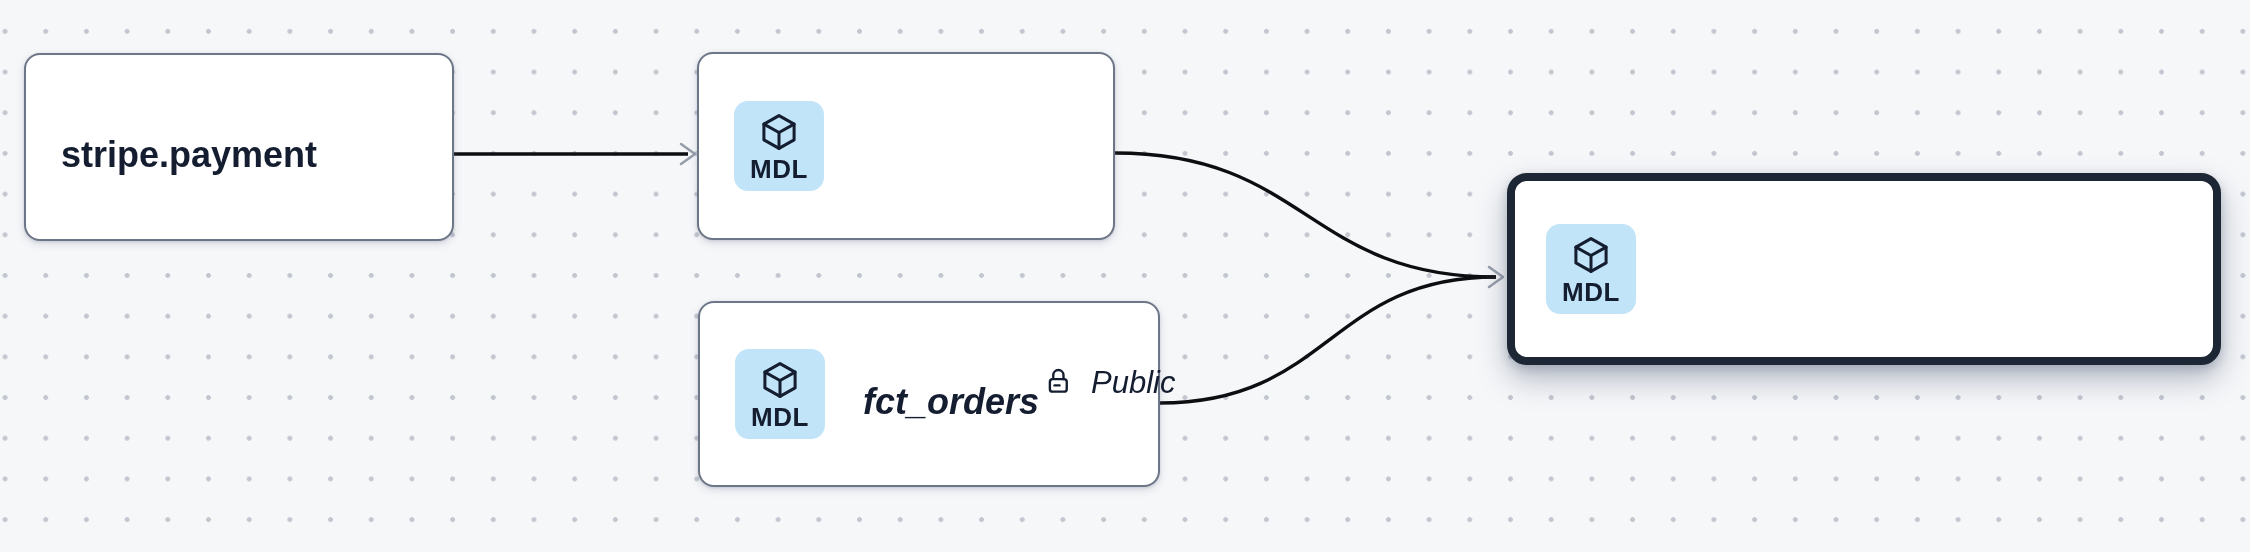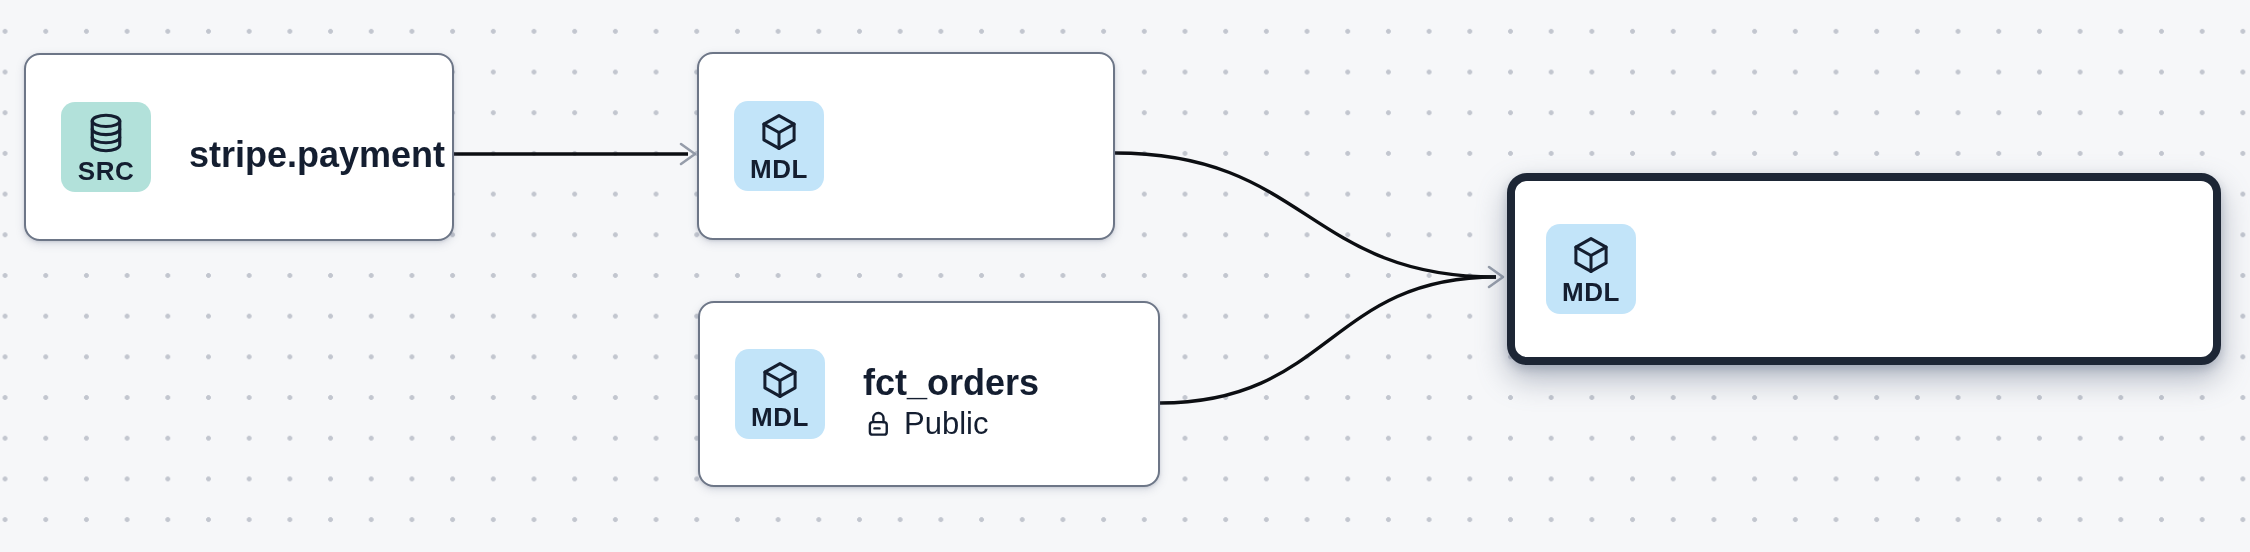--- a/index.html
+++ b/index.html
@@ -64,23 +64,23 @@
   .badge.mdl { background: var(--mdl-badge); }
   .badge svg { display: block; }
   .badge-label {
     font-size: 26px; font-weight: 600; line-height: 1;
     margin-top: 3px; letter-spacing: .5px; color: var(--text);
   }
   .node-title {
     font-size: 36px; font-weight: 600; color: var(--text);
     white-space: nowrap; line-height: 1.15; margin-top: 15px;
   }
-  .node-text { display: flex; flex-direction: column; gap: 4px; }
+  .node-text { display: flex; flex-direction: row; gap: 4px; font-style: italic; }
   .access-row {
-    display: flex; align-items: center; gap: 11px;
+    display: flex; align-items: flex-start; gap: 18px;
     font-size: 31px; font-weight: 500; color: var(--text); line-height: 1.1;
   }
   .access-row svg { display: block; }
 
   #node-stripe-payment { left: 24px;   top: 53px;  width: 430px; height: 188px; }
   #node-stg-payments   { left: 697px;  top: 52px;  width: 418px; height: 188px; }
   #node-fct-orders     { left: 698px;  top: 301px; width: 462px; height: 186px; }
   #node-agg-journey    { left: 1507px; top: 173px; width: 714px; height: 192px; }
 </style>
 </head>
@@ -91,31 +91,20 @@
 <svg class="edges" width="2250" height="552" viewBox="0 0 2250 552">
   <path class="edge-path" d="M454,154 L688,154"></path>
   <path class="arrowhead" d="M681,144 L695,154 L681,164"></path>
 
   <path class="edge-path" d="M1115,153 C1307,153 1307,277 1496,277"></path>
   <path class="edge-path" d="M1160,403 C1330,403 1329,277 1496,277"></path>
   <path class="arrowhead" d="M1489,267 L1503,277 L1489,287"></path>
 </svg>
 
 <div class="node" id="node-stripe-payment">
-  <div class="badge src">
-    <span>
-      <svg width="44" height="44" viewBox="0 0 32 32" fill="none" stroke="#141e30" stroke-width="2.3" stroke-linecap="round" stroke-linejoin="round">
-        <ellipse cx="16" cy="7.2" rx="10" ry="4.1"></ellipse>
-        <path d="M6 7.2 V24.8 a10 4.1 0 0 0 20 0 V7.2"></path>
-        <path d="M6 13.1 a10 4.1 0 0 0 20 0"></path>
-        <path d="M6 19 a10 4.1 0 0 0 20 0"></path>
-      </svg>
-    </span>
-    <span class="badge-label">SRC</span>
-  </div>
   <span class="node-title">stripe.payment</span>
 </div>
 
 <div class="node" id="node-stg-payments">
   <div class="badge mdl">
     <span>
       <svg width="42" height="42" viewBox="0 0 32 32" fill="none" stroke="#141e30" stroke-width="2.3" stroke-linecap="round" stroke-linejoin="round">
         <path d="M16 3.5 L27.5 10 V22 L16 28.5 L4.5 22 V10 Z"></path>
         <path d="M4.5 10 L16 16.4 L27.5 10"></path>
         <path d="M16 16.4 V28.5"></path>

